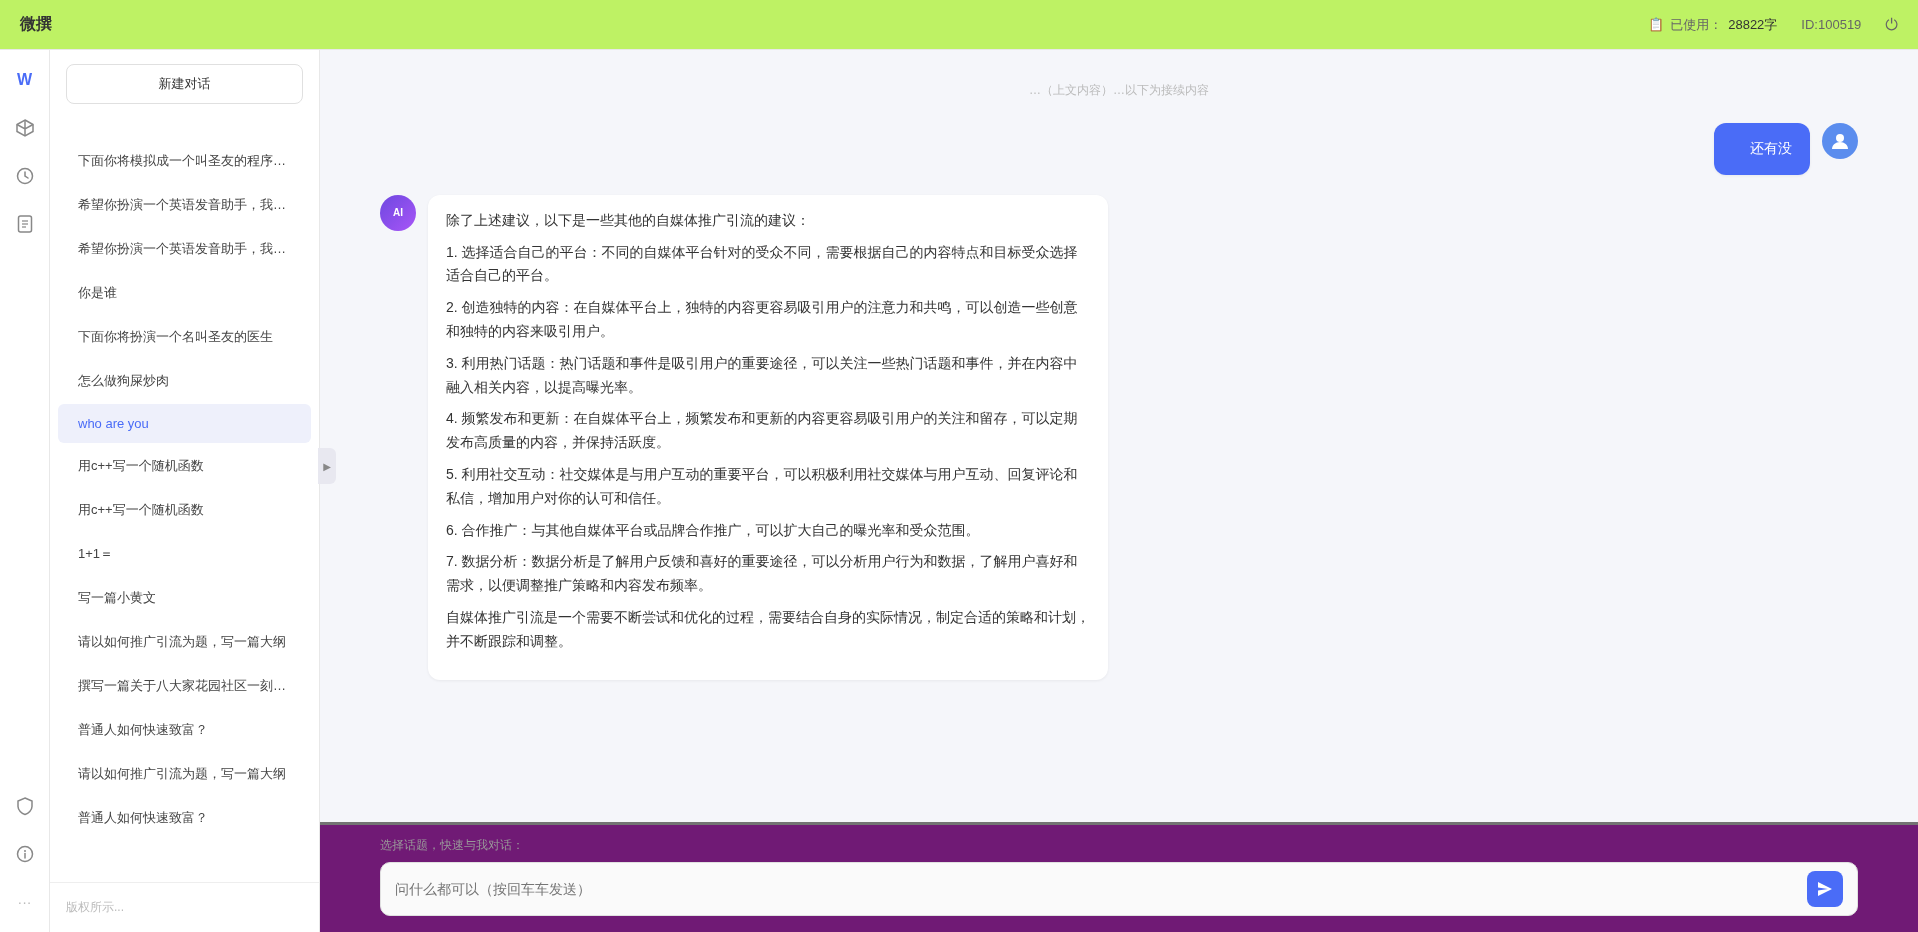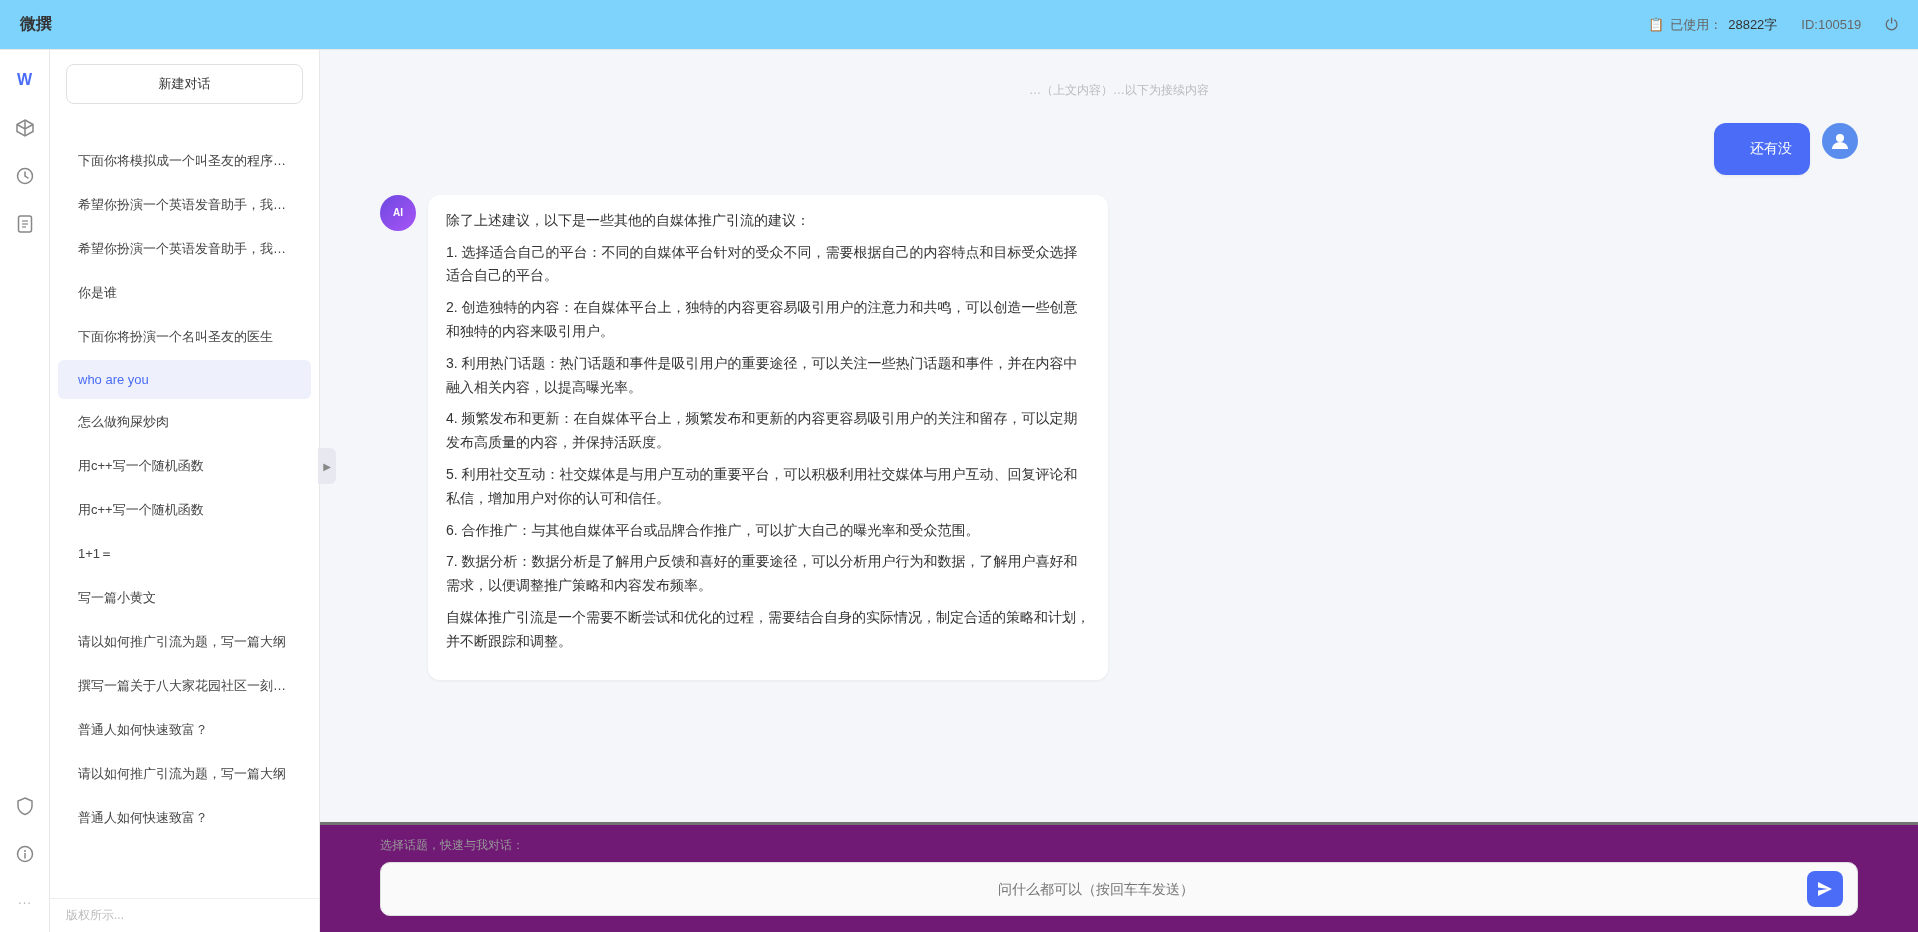--- a/index.html
+++ b/index.html
@@ -1,21 +1,21 @@
 <!DOCTYPE html>
 <html><head>
   <meta charset="utf-8">
   <style>
     * { box-sizing: border-box; margin: 0; padding: 0; }
     body { font-family: -apple-system, BlinkMacSystemFont, 'PingFang SC', 'Microsoft YaHei', sans-serif; background: #f5f6fa; height: 932px; overflow: hidden; display: flex; flex-direction: column; }
 
     
     .topbar {
       height: 50px;
-      background: #7dd3fc;
+      background: #bef264;
       border-bottom: 1px solid #e8e8e8;
       display: flex;
       align-items: center;
       justify-content: space-between;
       padding: 8px 20px;
       flex-shrink: 0;
       z-index: 10;
     }
     .topbar-title {
       font-size: 16px;
@@ -219,21 +219,20 @@
       background: #fafafa;
     }
     .chat-input {
       flex: 1;
       border: none;
       background: transparent;
       font-size: 14px;
       color: #999;
       outline: none;
       resize: none;
-      text-align: center;
     }
     .send-btn {
       width: 36px;
       height: 36px;
       background: #4a6cf7;
       border: none;
       border-radius: 8px;
       cursor: pointer;
       display: flex;
       align-items: center;
@@ -307,33 +306,33 @@
 
   <div class="chat-sidebar">
     <button class="new-chat-btn">新建对话</button>
     <div class="chat-list" id="chat-list">
 
     <div class="chat-list-item">下面你将模拟成一个叫圣友的程序员，我说...</div>
         <div class="chat-list-item">希望你扮演一个英语发音助手，我提供给你...</div>
         <div class="chat-list-item">希望你扮演一个英语发音助手，我提供给你...</div>
         <div class="chat-list-item">你是谁</div>
         <div class="chat-list-item">下面你将扮演一个名叫圣友的医生</div>
+        <div class="chat-list-item">怎么做狗屎炒肉</div>
         <div class="chat-list-item active">who are you</div>
-        <div class="chat-list-item">怎么做狗屎炒肉</div>
         <div class="chat-list-item">用c++写一个随机函数</div>
         <div class="chat-list-item">用c++写一个随机函数</div>
         <div class="chat-list-item">1+1＝</div>
         <div class="chat-list-item">写一篇小黄文</div>
         <div class="chat-list-item">请以如何推广引流为题，写一篇大纲</div>
         <div class="chat-list-item">撰写一篇关于八大家花园社区一刻钟便民生...</div>
         <div class="chat-list-item">普通人如何快速致富？</div>
         <div class="chat-list-item">请以如何推广引流为题，写一篇大纲</div>
         <div class="chat-list-item">普通人如何快速致富？</div>
       </div>
-    <div class="sidebar-bottom-items" style="padding:8px 16px;font-size:12px;color:#bbb;">
+    <div class="sidebar-bottom-items" style="padding:16px 16px;font-size:12px;color:#bbb;">
       <span>版权所示...</span>
     </div>
   </div>
 
   <div class="collapse-toggle">▶</div>
 
   <div class="chat-main">
     <div class="messages-container" id="messages-container">
 
       <div class="truncated-message" style="font-size:12px;color:#bbb;text-align:center;background:transparent;box-shadow:none;margin-bottom:12px;">

